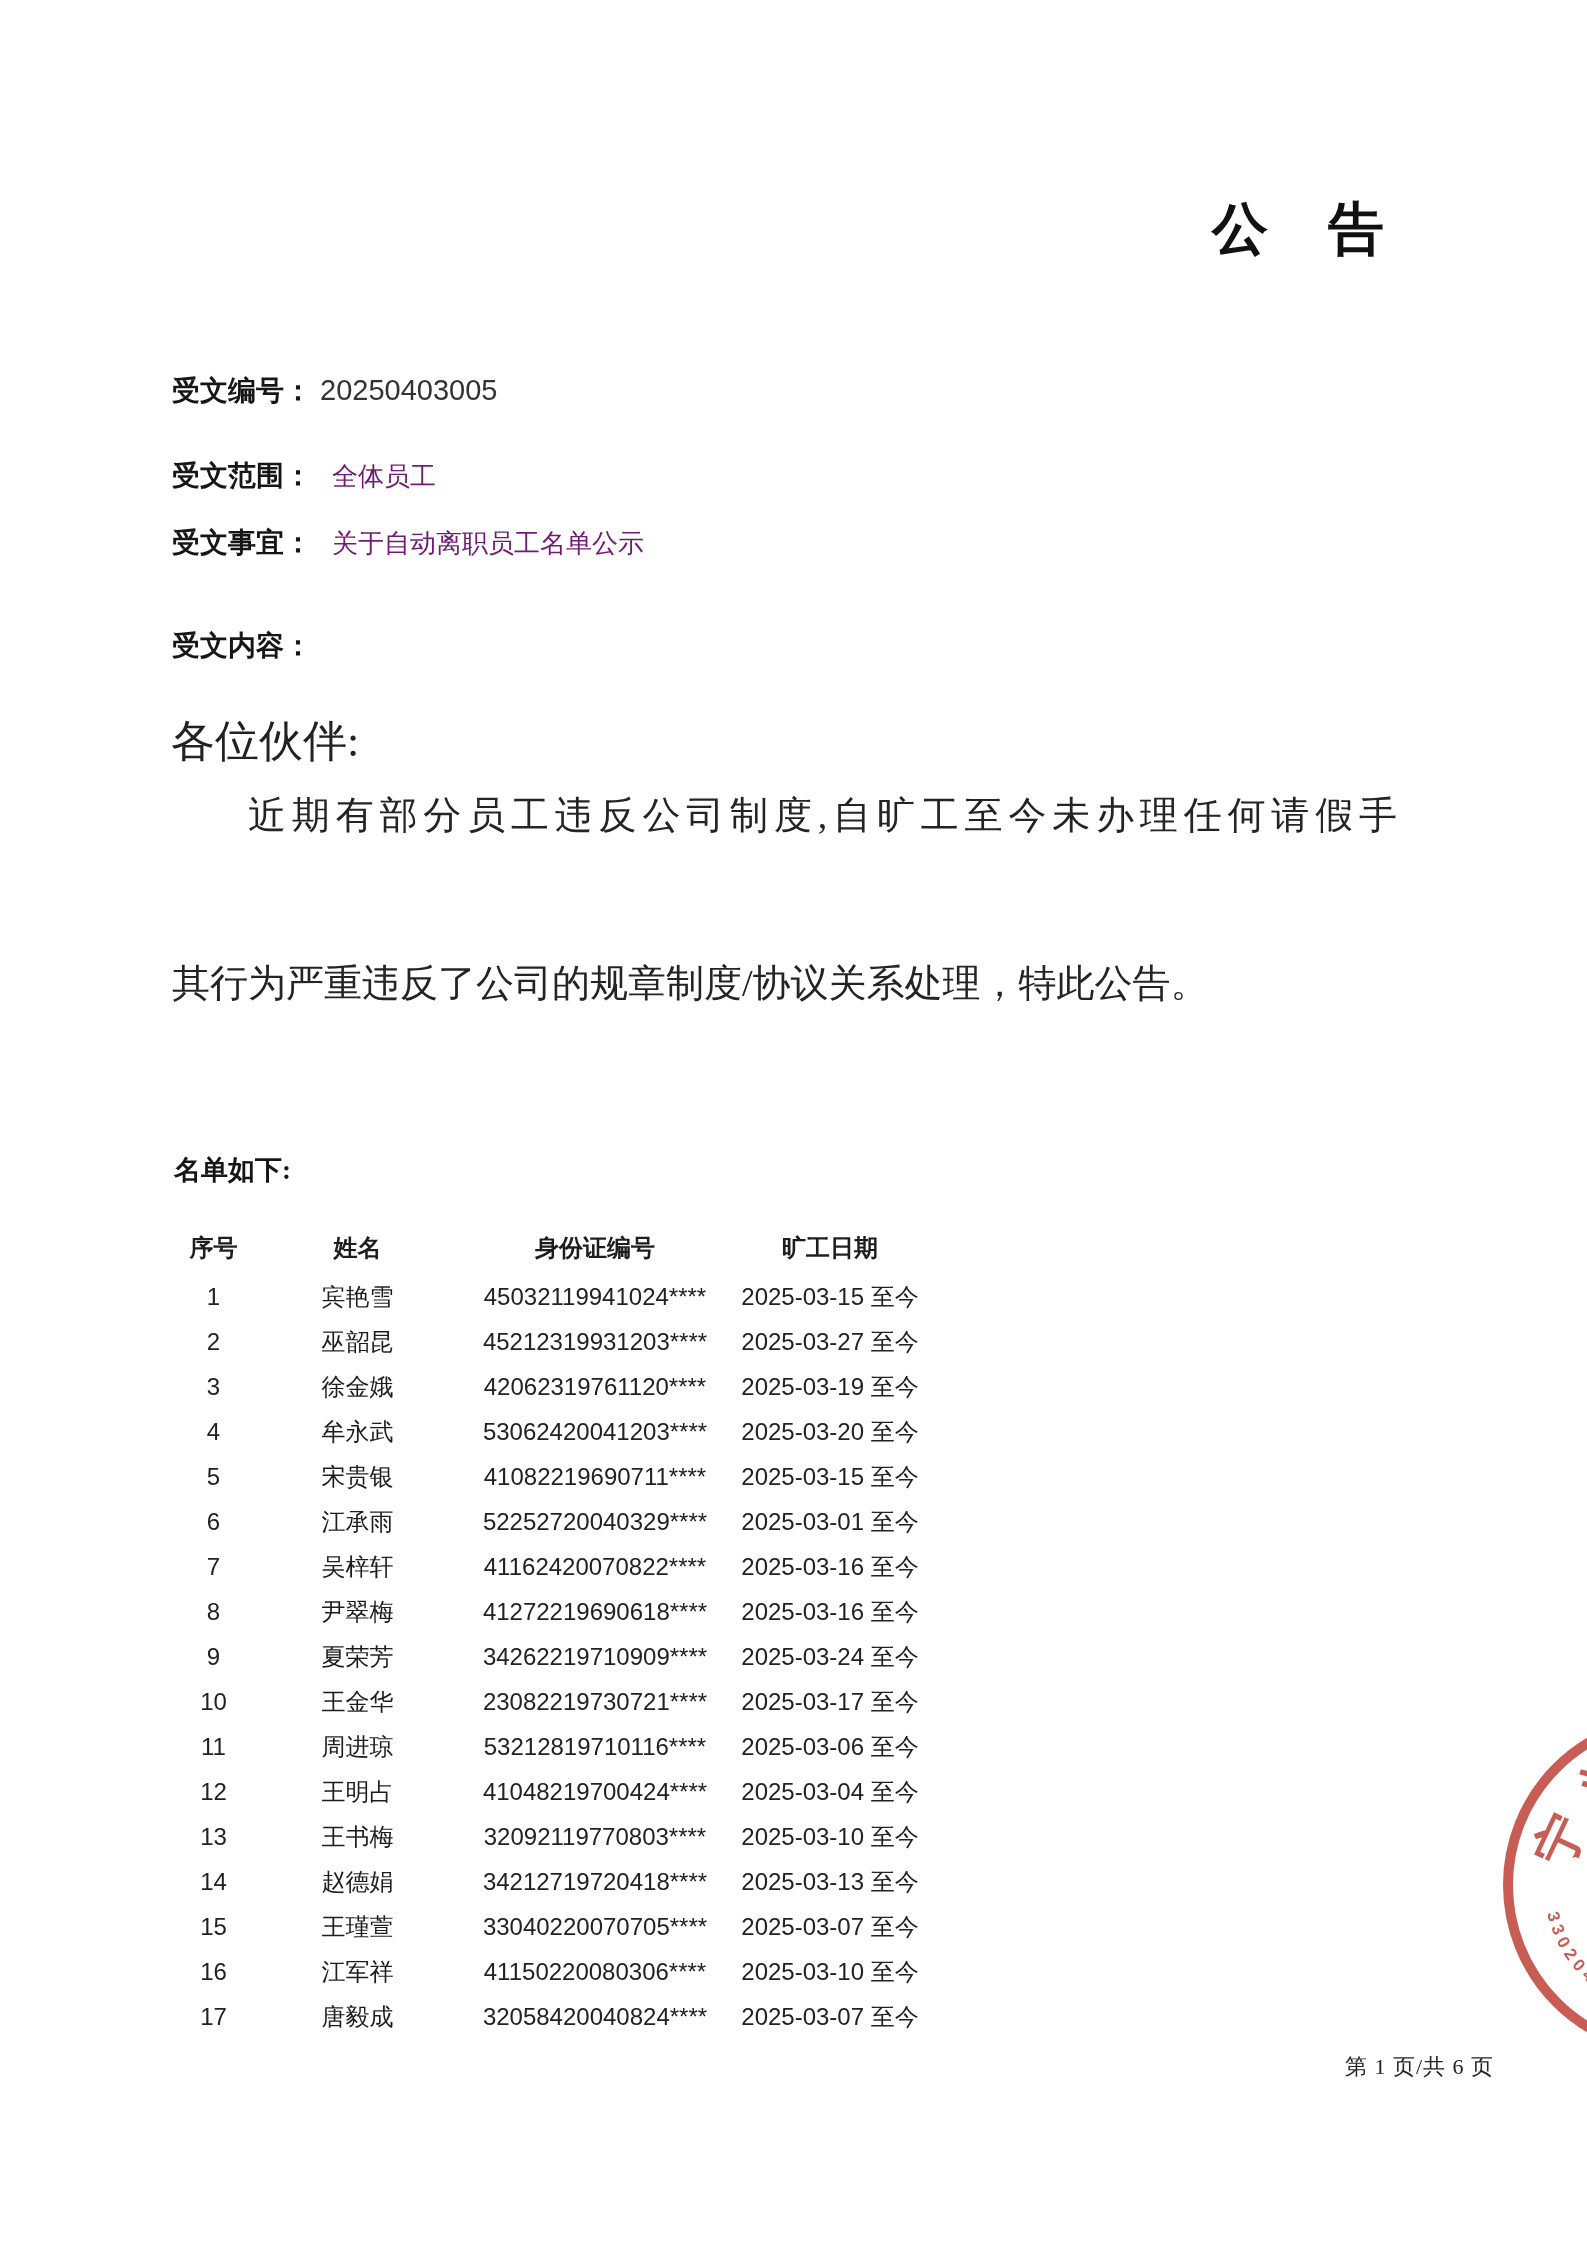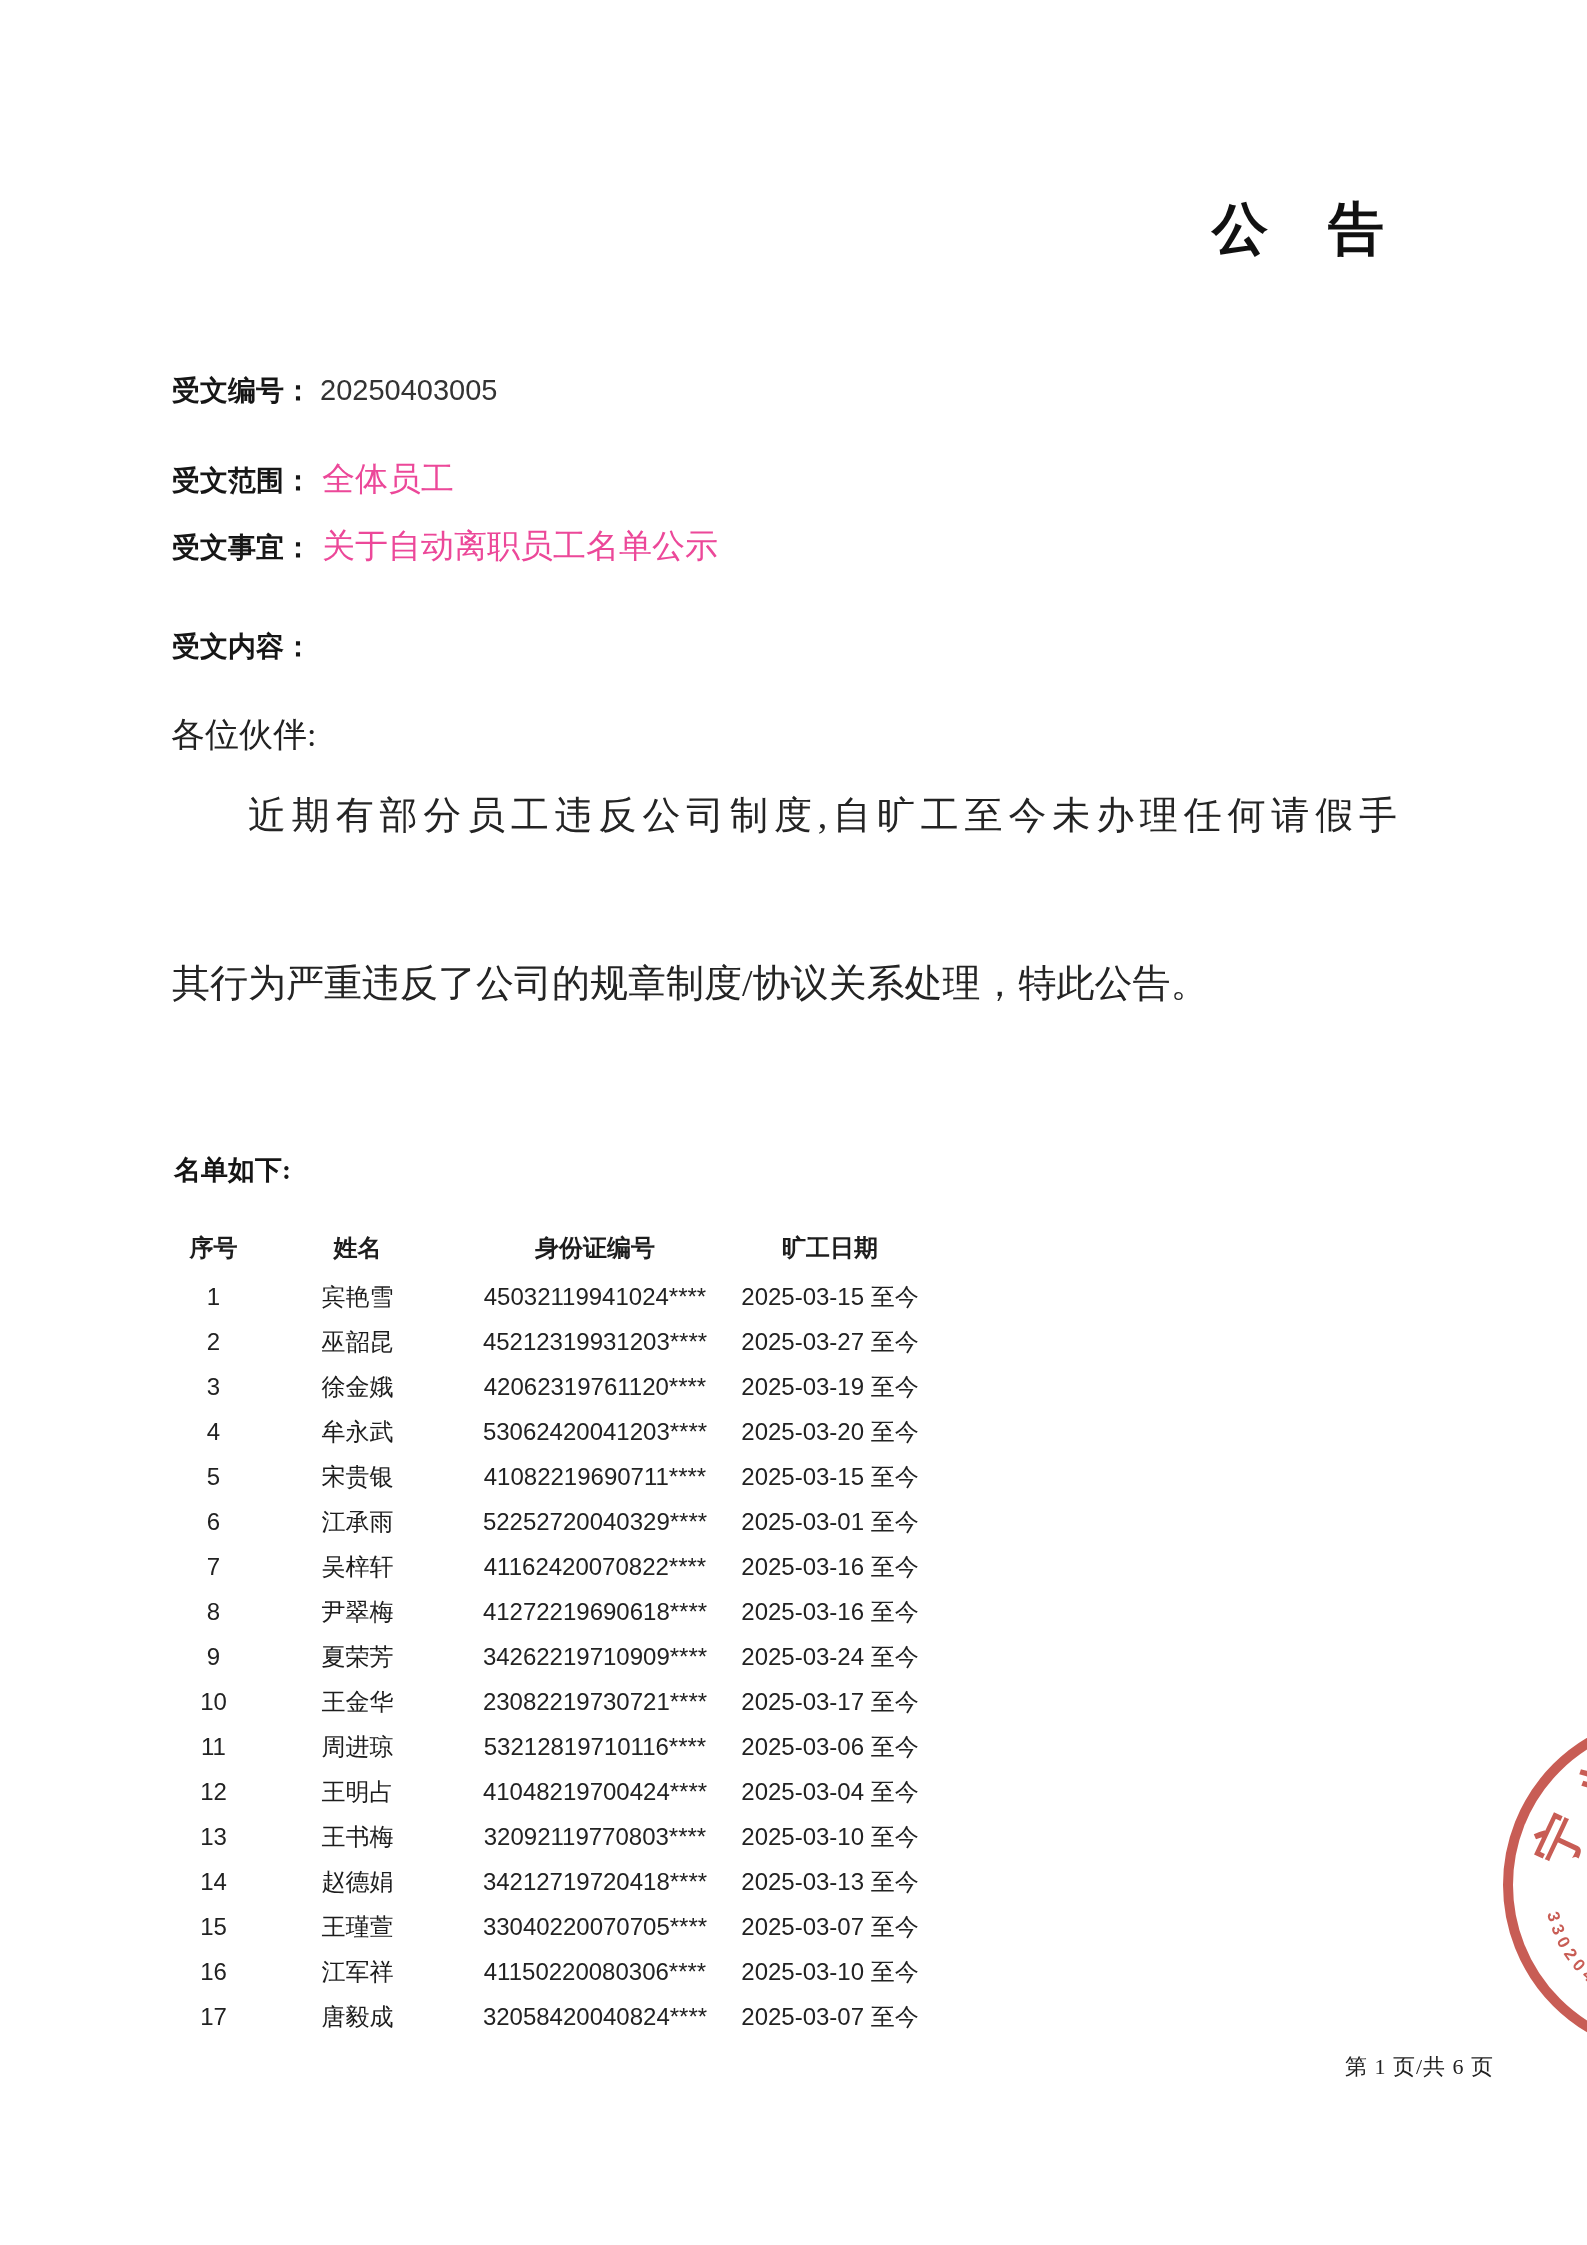--- a/index.html
+++ b/index.html
@@ -14,26 +14,26 @@
   .abs{position:absolute;}
   .doc-title{
     top:192px;left:0;width:1386px;
     text-align:right;
     font-size:56px;font-weight:bold;
     letter-spacing:2px;word-spacing:18px;
     color:#111;
   }
   .meta-line{left:172px;width:1240px;font-size:28px;white-space:nowrap;}
   .meta-label{font-weight:bold;font-size:28px;color:#161616;}
-  .meta-value{font-size:33px;color:#ec4899;margin-left:10px;}
+  .meta-value{font-size:26px;color:#701a75;margin-left:20px;}
   .meta-value.num{
     font-family:"Liberation Sans","DejaVu Sans",sans-serif;
     font-size:29px;color:#333;margin-left:8px;
   }
-  .salutation{top:712px;left:171px;font-size:34px;color:#222;}
+  .salutation{top:712px;left:171px;font-size:44px;color:#222;}
   .para-line{
     left:172px;width:1225px;
     font-size:38px;color:#242424;
     text-align:justify;text-align-last:justify;
     text-justify:inter-character;
     white-space:normal;
   }
   .para-line.first{padding-left:76px;width:1149px;}
   .para-line.last{text-align-last:left;}
   .list-intro{top:1152px;left:174px;font-size:27px;font-weight:bold;color:#151515;}

